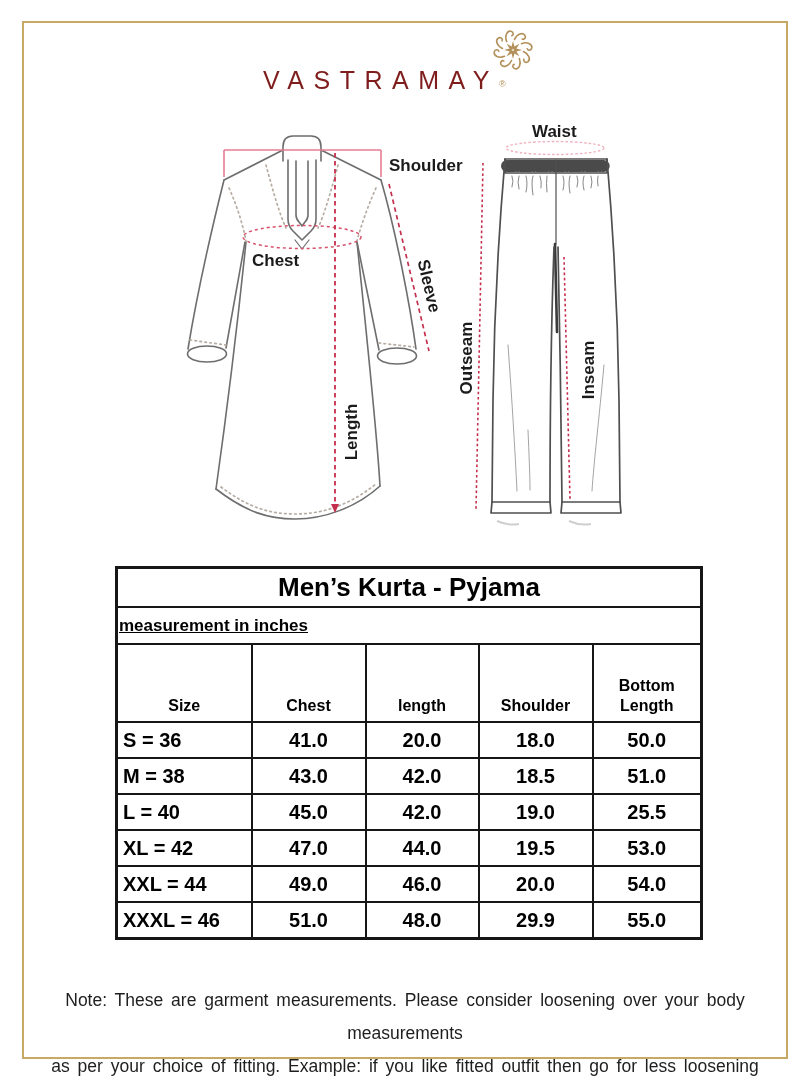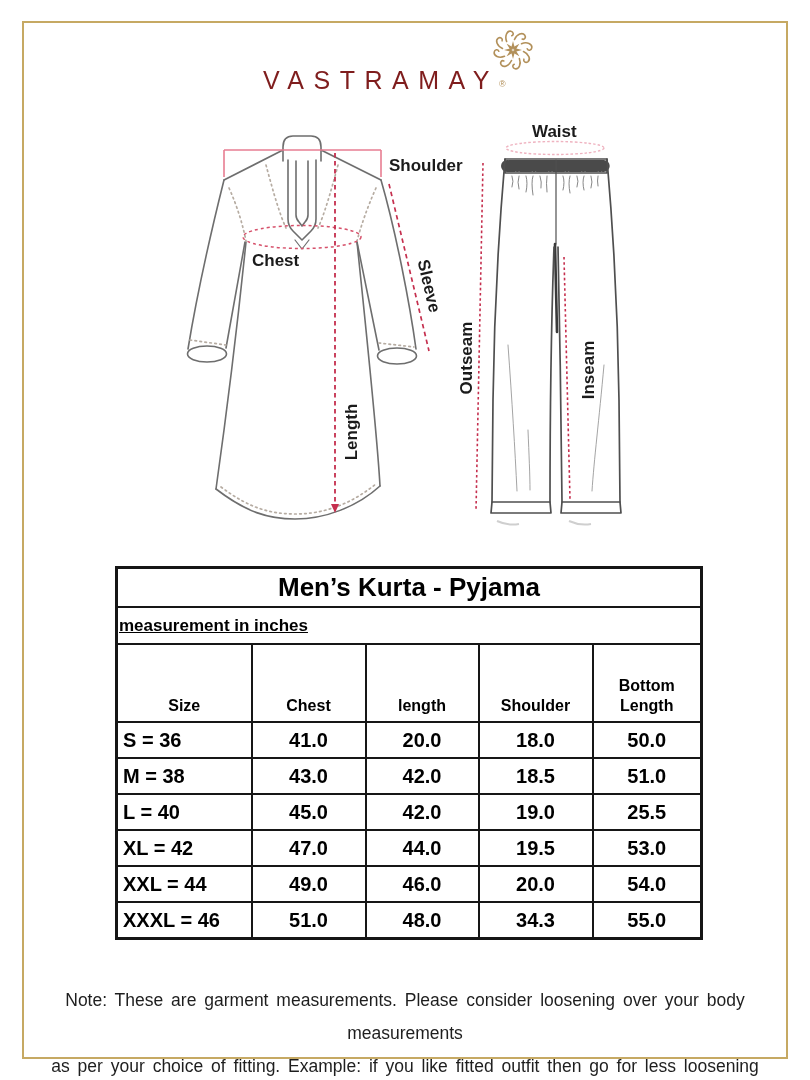--- a/index.html
+++ b/index.html
@@ -206,21 +206,21 @@
           <td class="size-col">XXL = 44</td>
           <td>49.0</td>
           <td>46.0</td>
           <td>20.0</td>
           <td>54.0</td>
         </tr>
         <tr>
           <td class="size-col">XXXL = 46</td>
           <td>51.0</td>
           <td>48.0</td>
-          <td>34.3</td>
+          <td>29.9</td>
           <td>55.0</td>
         </tr>
       </tbody>
   </table>
 
   <div class="note">
     <div>Note: These are garment measurements. Please consider loosening over your body measurements</div>
     <div>as per your choice of fitting. Example: if you like fitted outfit then go for less loosening</div>
   </div>
 

